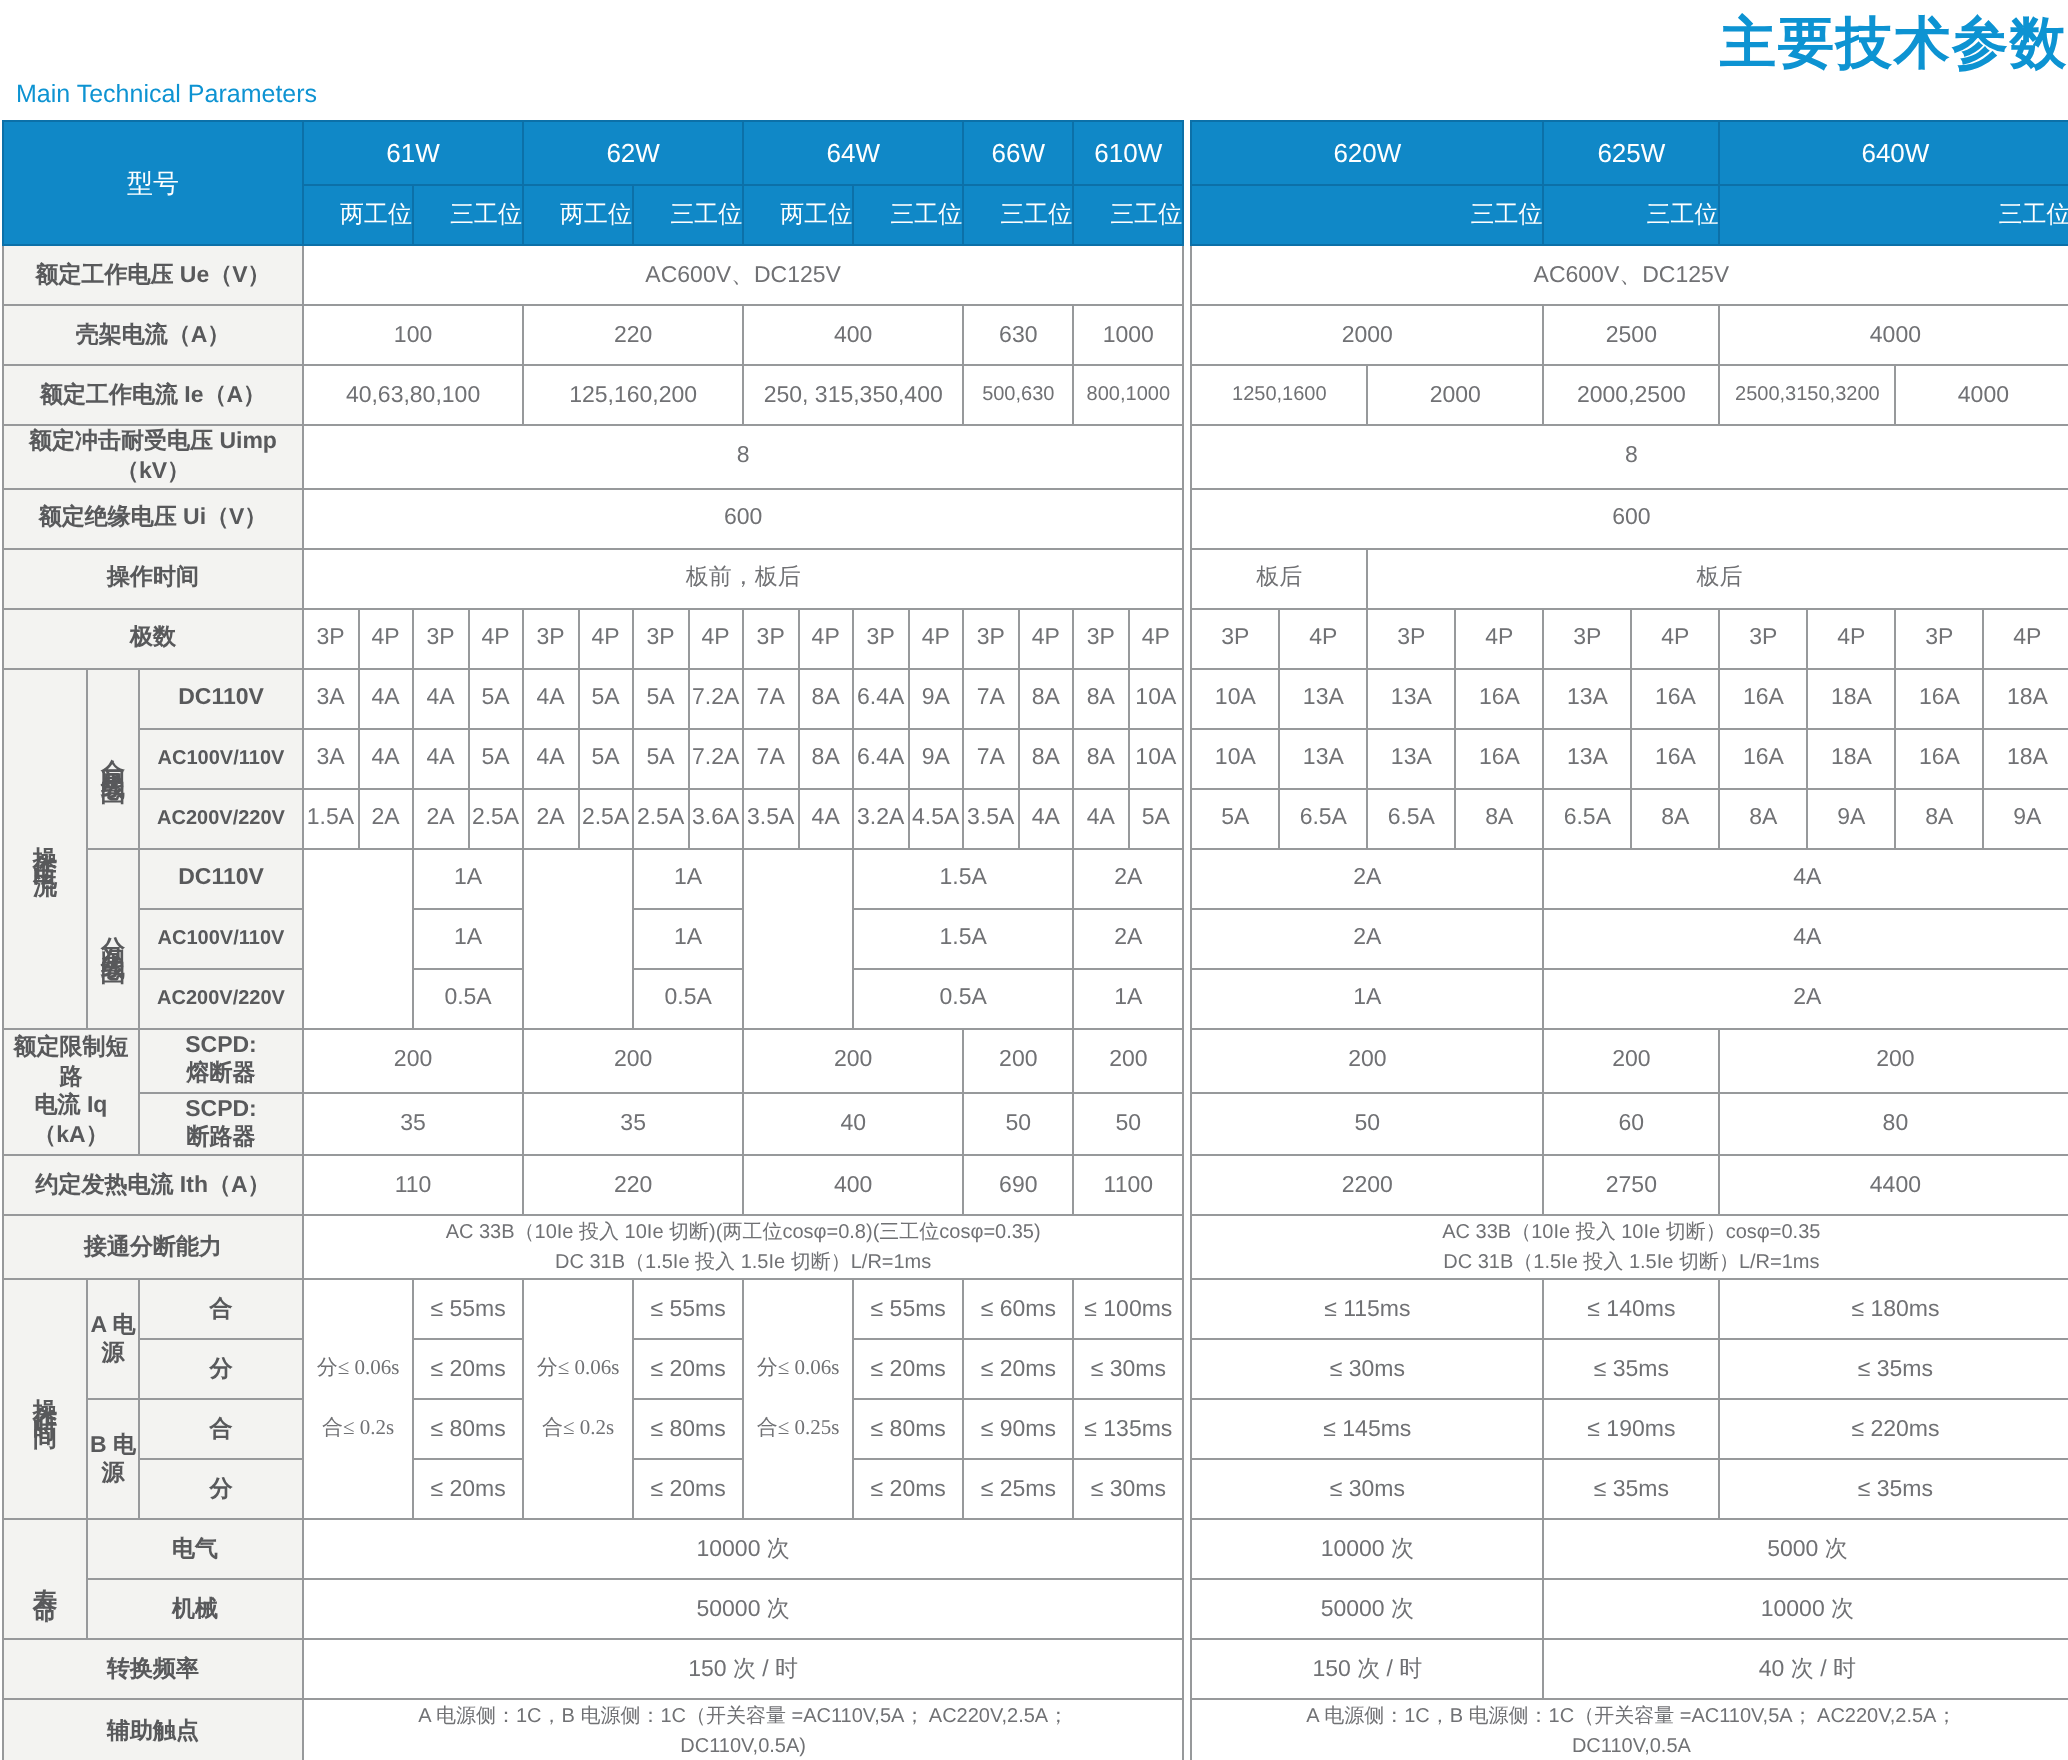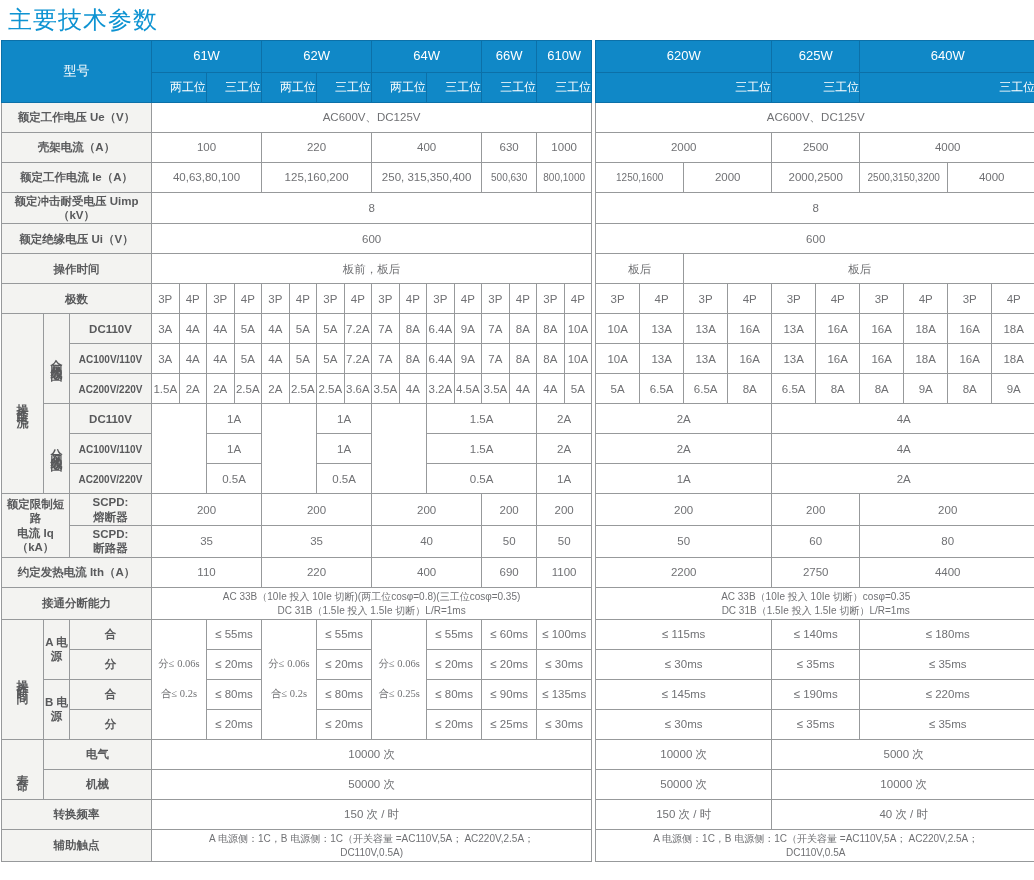--- a/index.html
+++ b/index.html
@@ -12,21 +12,21 @@
     --label-text:#58595b;
   }
   html,body{margin:0;padding:0;background:#fff;}
   body{
     width:1034px;height:880px;overflow:hidden;
     font-family:"Liberation Sans","DejaVu Sans",sans-serif;
   }
   .titlebar{padding:6px 0 6px 8px;}
   .page-title{
     color:var(--title-blue);
-    font-size:24px;font-weight:normal;letter-spacing:1px;line-height:1.15;
+    font-size:28px;font-weight:bold;letter-spacing:1px;line-height:1.15;text-align:right;
   }
   .page-subtitle{
     color:var(--title-blue);
     font-size:12.5px;margin-top:2px;
   }
   table.params{
     border-collapse:collapse;table-layout:fixed;
     width:1032px;margin-left:1px;
   }
   td{
@@ -57,20 +57,21 @@
   td.sp{font-size:10.5px;font-family:Liberation Serif, serif;}
   td.sp .ct{line-height:30px;}
   td.g{border:none;background:#fff;}
   td.small .ct{font-size:10px;}
 </style>
 </head>
 <body>
 
 <div class="titlebar">
   <div class="page-title">主要技术参数</div>
+  <div class="page-subtitle">Main Technical Parameters</div>
 </div>
 
 <table class="params">
   <colgroup>
       <col style="width: 42px;">
       <col style="width: 26px;">
       <col style="width: 82px;">
       <col style="width: 27.5px;">
       <col style="width: 27.5px;">
       <col style="width: 27.5px;">

